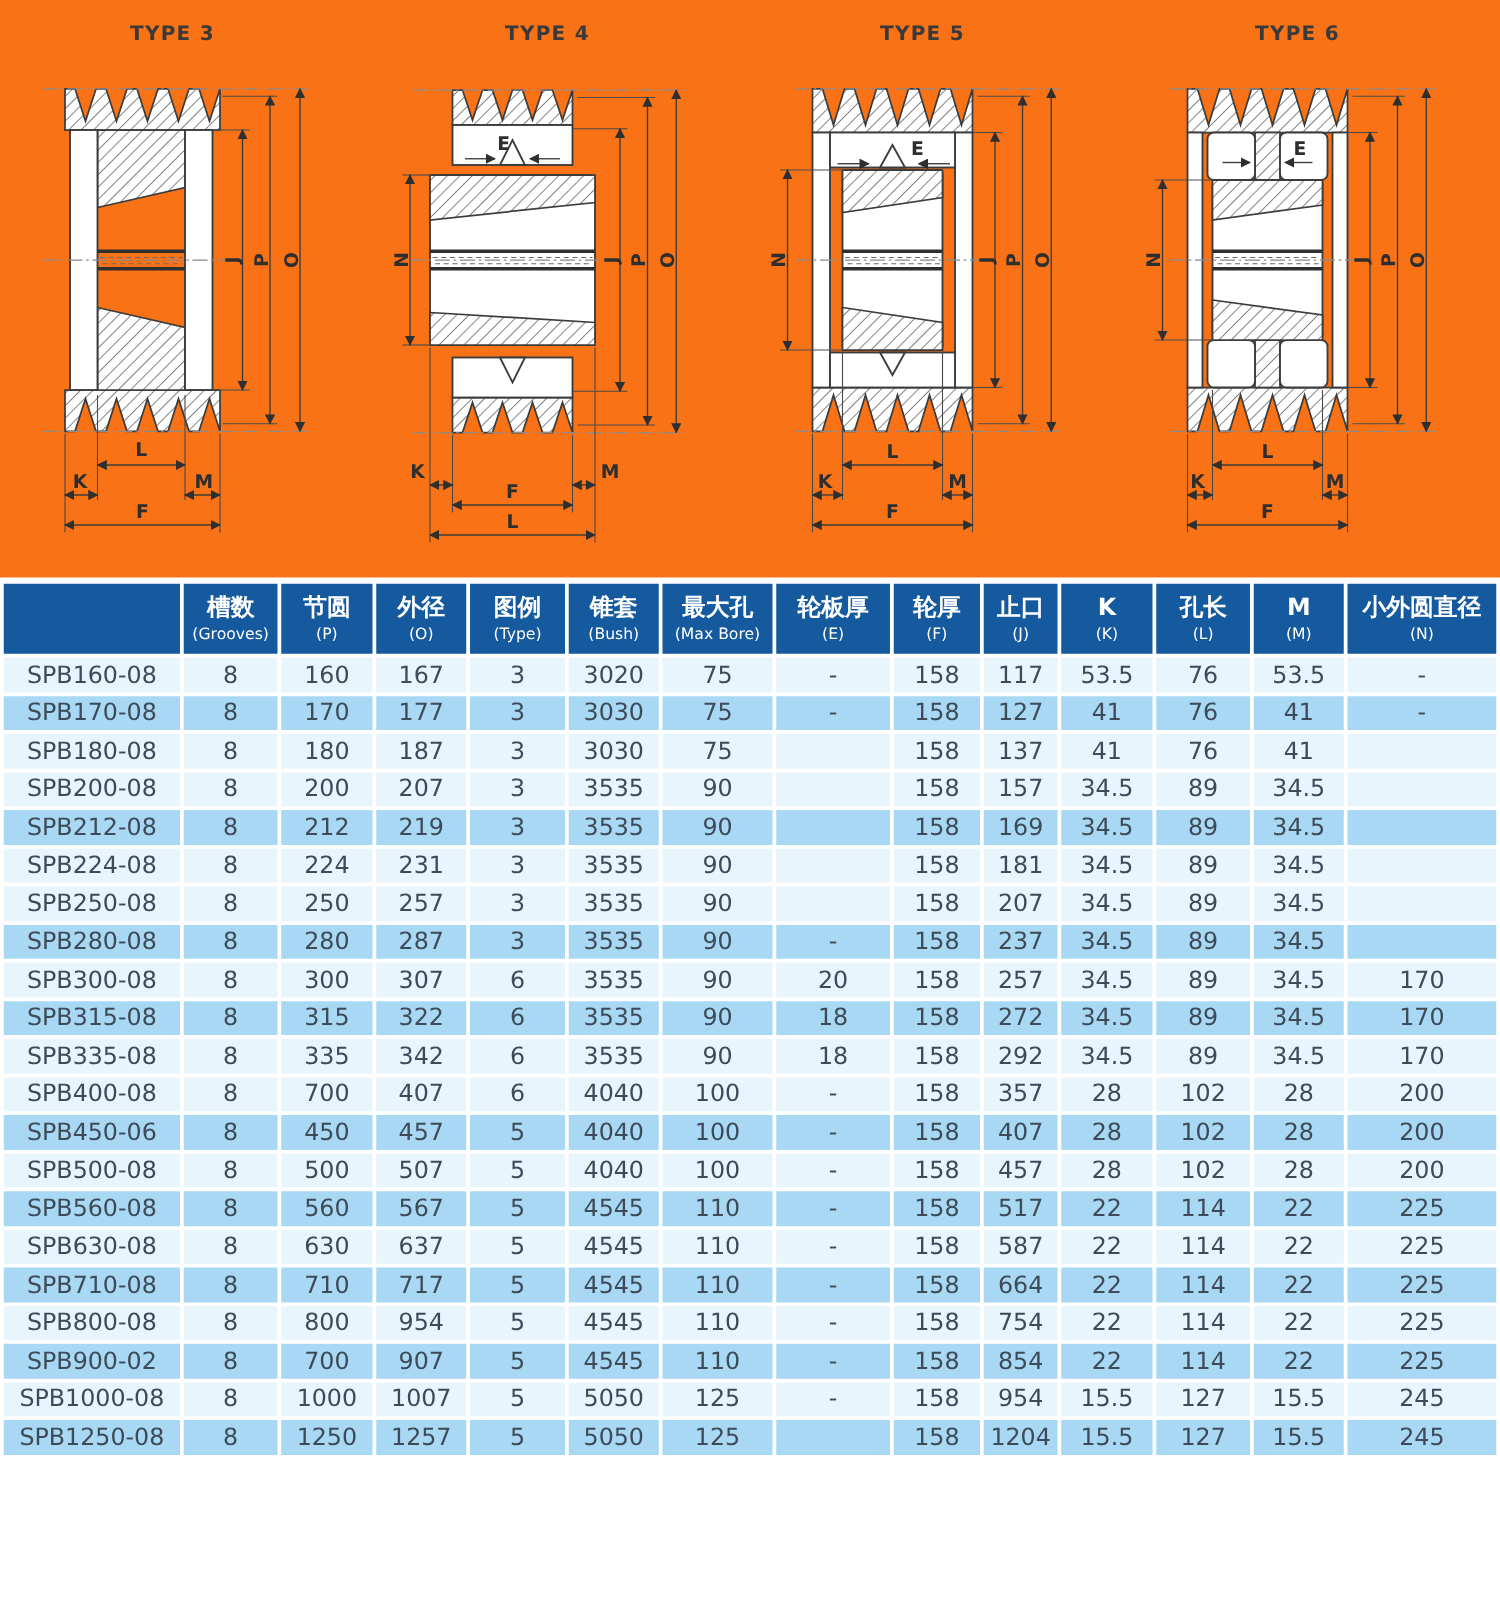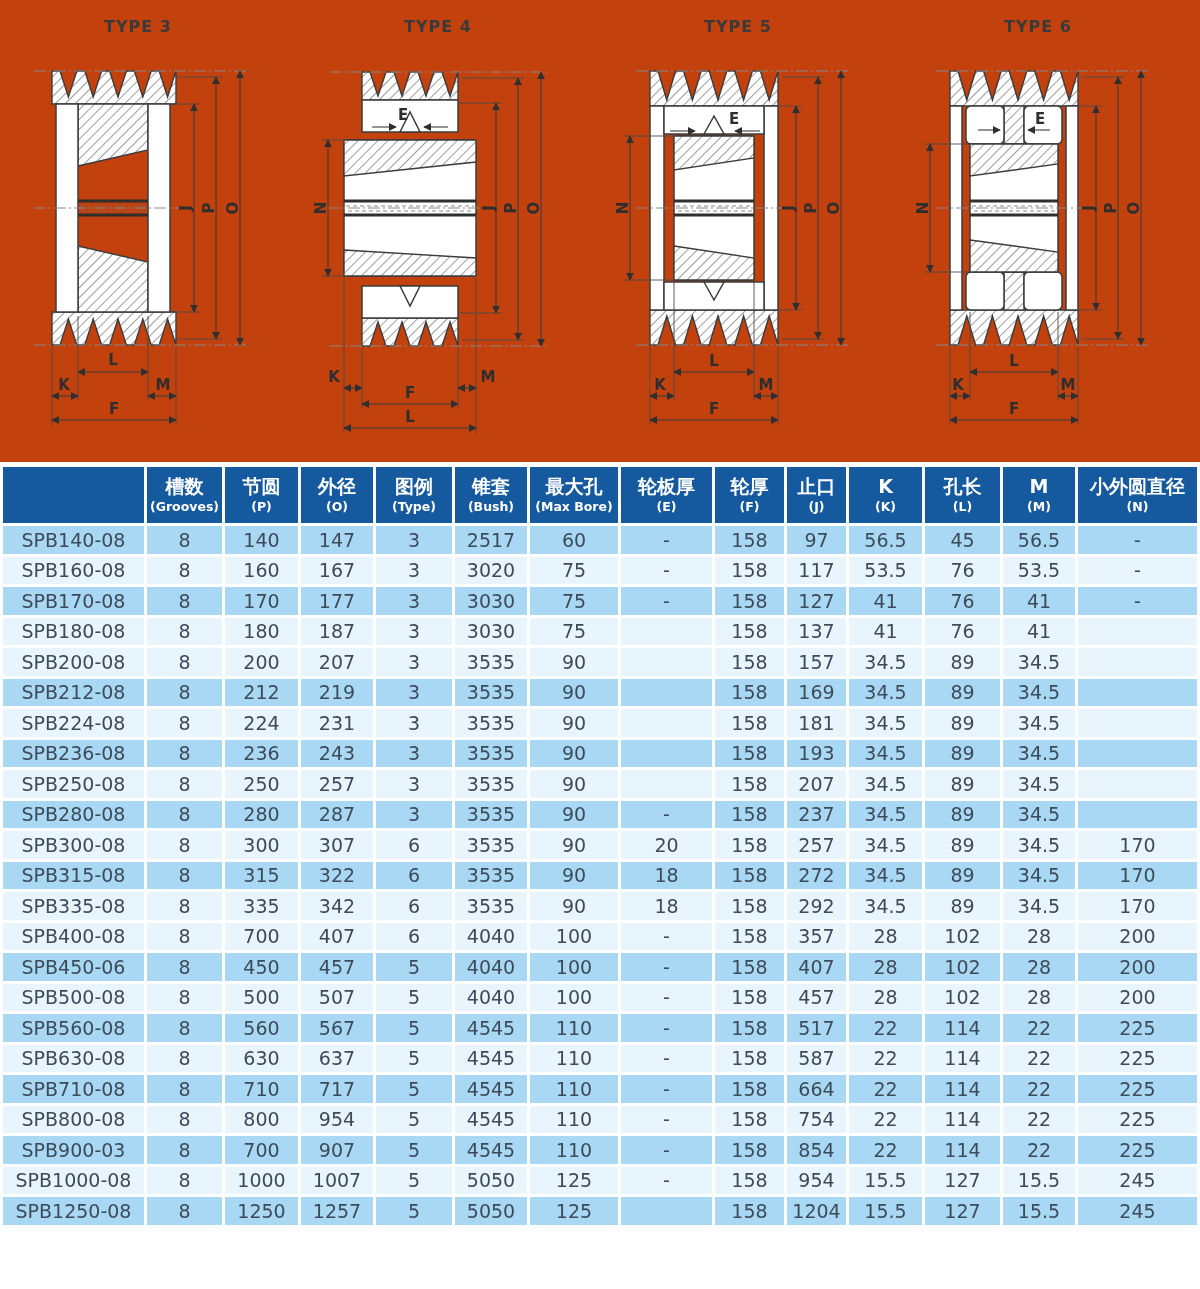--- a/index.html
+++ b/index.html
@@ -1,36 +1,36 @@
 <!DOCTYPE html>
 <html style="--header-bg: #15599e; --header-text: #ffffff; --row-dark: #a8d8f3; --row-light: #e9f5fd; --cell-text: #3d4b59;"><head>
 <meta charset="utf-8">
 <style>
   html,body{margin:0;padding:0;background:#fff;}
   body{width:1200px;font-family:"DejaVu Sans","Liberation Sans",sans-serif;}
 
   
-  .diagrams{display:flex;width:1200px;height:462px;background:#c2410c;}
+  .diagrams{display:flex;width:1200px;height:462px;background:#f97316;}
   .diagram-cell{width:300px;height:462px;}
   .dtitle{font-size:16px;font-weight:bold;fill:#3a3a3a;text-anchor:middle;letter-spacing:1px;}
   .ol{fill:#ffffff;stroke:#3c3c3c;stroke-width:1.5;}
   .ht{fill:url(#hatch);stroke:#3c3c3c;stroke-width:1.4;}
   .cl{stroke:#8a8a8a;stroke-width:1;stroke-dasharray:12 3 2 3;fill:none;}
   .bl{stroke:#2f2f2f;stroke-width:2.8;}
   .bt{stroke:#6a6a6a;stroke-width:0.8;stroke-dasharray:4 3;}
   .ext{stroke:#4a4a4a;stroke-width:0.9;}
   .dim-line{stroke:#3c3c3c;stroke-width:1.1;}
   .dim{font-size:15px;font-weight:600;fill:#2e2e2e;text-anchor:middle;}
 
   
   table{width:1200px;border-collapse:separate;border-spacing:3px;table-layout:fixed;margin-top:2px;}
   th{background:var(--header-bg,#15599e);color:var(--header-text,#ffffff);
      height:56px;vertical-align:middle;text-align:center;padding:0;}
   th .zh{font-size:19px;font-weight:bold;line-height:1.25;}
-  th .en{font-size:12.5px;font-weight:bold;line-height:1.3;}
+  th .en{font-size:12.5px;font-weight:normal;line-height:1.3;}
   td{height:27.5px;text-align:center;vertical-align:middle;font-size:19px;
      color:var(--cell-text,#3d4b59);padding:0;white-space:nowrap;overflow:hidden;}
   tr.med td{background:var(--row-dark,#a8d8f3);}
   tr.light td{background:var(--row-light,#e9f5fd);}
 </style>
 </head>
 <body>
 
 <div class="diagrams">
 
@@ -315,36 +315,20 @@
           <div class="zh">M</div>
           <div class="en">(M)</div>
         </th>
         <th>
           <div class="zh">小外圆直径</div>
           <div class="en">(N)</div>
         </th>
       </tr>
   </thead>
   <tbody>
-      <tr class="med">
-        <td>SPB140-08</td>
-        <td>8</td>
-        <td>140</td>
-        <td>147</td>
-        <td>3</td>
-        <td>2517</td>
-        <td>60</td>
-        <td>-</td>
-        <td>158</td>
-        <td>97</td>
-        <td>56.5</td>
-        <td>45</td>
-        <td>56.5</td>
-        <td>-</td>
-      </tr>
       <tr class="light">
         <td>SPB160-08</td>
         <td>8</td>
         <td>160</td>
         <td>167</td>
         <td>3</td>
         <td>3020</td>
         <td>75</td>
         <td>-</td>
         <td>158</td>
@@ -422,36 +406,20 @@
         <td>SPB224-08</td>
         <td>8</td>
         <td>224</td>
         <td>231</td>
         <td>3</td>
         <td>3535</td>
         <td>90</td>
         <td></td>
         <td>158</td>
         <td>181</td>
-        <td>34.5</td>
-        <td>89</td>
-        <td>34.5</td>
-        <td></td>
-      </tr>
-      <tr class="med">
-        <td>SPB236-08</td>
-        <td>8</td>
-        <td>236</td>
-        <td>243</td>
-        <td>3</td>
-        <td>3535</td>
-        <td>90</td>
-        <td></td>
-        <td>158</td>
-        <td>193</td>
         <td>34.5</td>
         <td>89</td>
         <td>34.5</td>
         <td></td>
       </tr>
       <tr class="light">
         <td>SPB250-08</td>
         <td>8</td>
         <td>250</td>
         <td>257</td>
@@ -636,21 +604,21 @@
         <td>110</td>
         <td>-</td>
         <td>158</td>
         <td>754</td>
         <td>22</td>
         <td>114</td>
         <td>22</td>
         <td>225</td>
       </tr>
       <tr class="med">
-        <td>SPB900-03</td>
+        <td>SPB900-02</td>
         <td>8</td>
         <td>700</td>
         <td>907</td>
         <td>5</td>
         <td>4545</td>
         <td>110</td>
         <td>-</td>
         <td>158</td>
         <td>854</td>
         <td>22</td>

